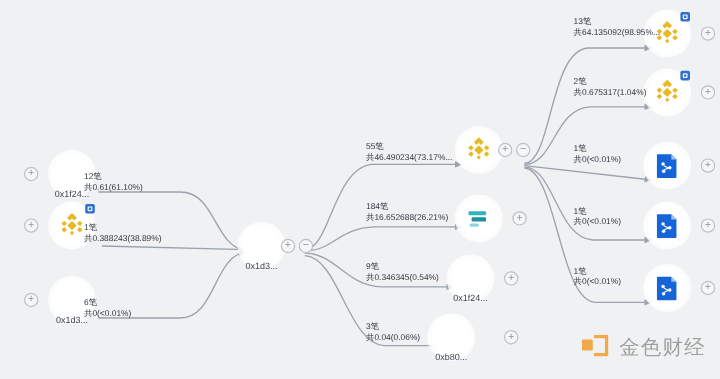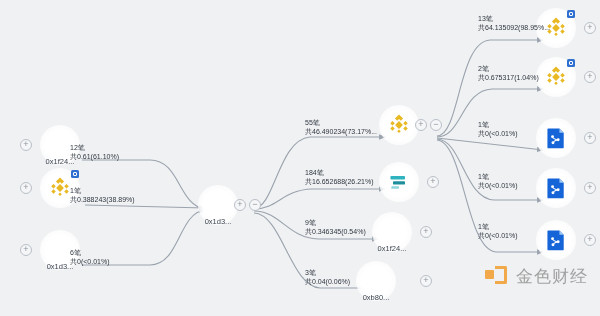--- a/index.html
+++ b/index.html
@@ -49,21 +49,21 @@
 
   .edge-label{
     position:absolute;
     font-size:7px;line-height:9px;
     color:#2f3740;white-space:nowrap;
   }
   .edge-label .l1{display:block;}
   .edge-label .l2{display:block;}
 
   .watermark{
-    position:absolute;right:12px;bottom:28px;
+    position:absolute;right:12px;bottom:15px;
     display:flex;align-items:center;gap:7px;opacity:.92;
   }
   .wm-mark{position:relative;width:24px;height:22px;}
   .wm-mark .sq1{position:absolute;left:0;top:4px;width:9px;height:9px;background:#f2a33c;border-radius:1px;}
   .wm-mark .sq2{position:absolute;left:10px;top:0;width:12px;height:18px;border:3px solid #f2a33c;border-left:none;box-sizing:border-box;border-radius:0 2px 2px 0;}
   .wm-text{font-size:17px;color:#9a9a9a;letter-spacing:1px;font-family:"DejaVu Sans",sans-serif;}
 </style>
 </head>
 <body>
 

